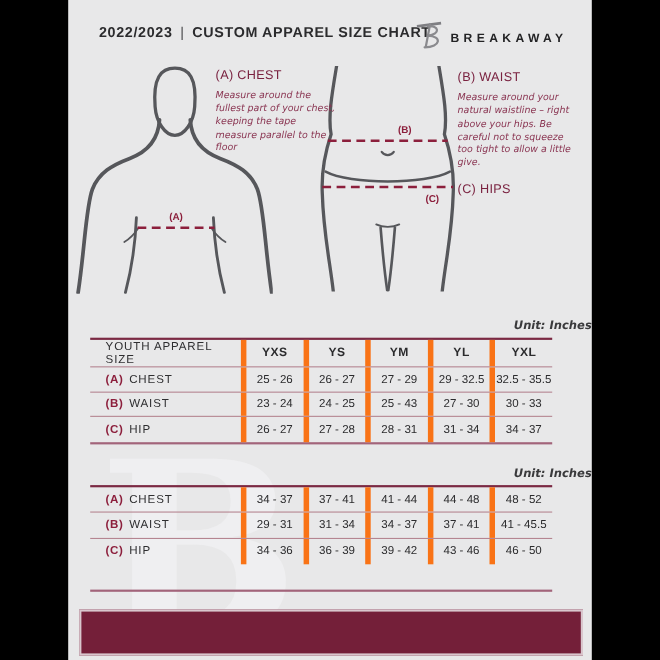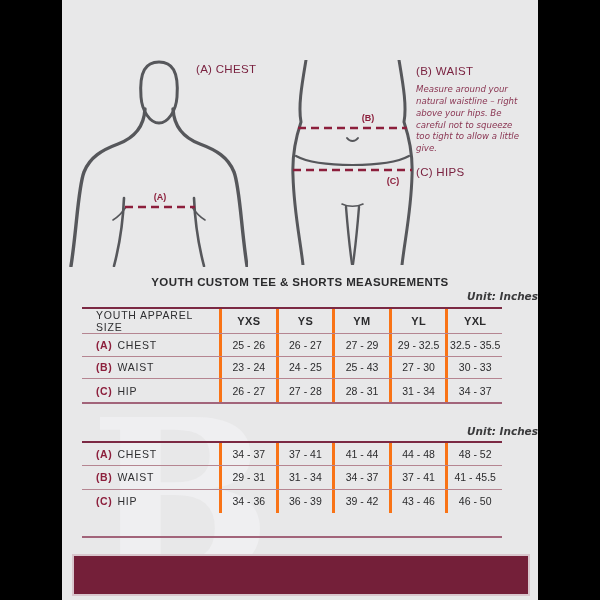--- a/index.html
+++ b/index.html
@@ -30,36 +30,50 @@
   
   .size-table{position:absolute;left:20px;width:420px;height:93px;display:grid;
               grid-template-rows:repeat(4,1fr);
               border-top:2px solid #7b2943;border-bottom:2px solid #a2647a;}
   .t-row{display:grid;grid-template-columns:137px repeat(5,1fr);}
   .t-row:not(:last-child){border-bottom:1px solid #b58591;}
   .cell{display:flex;align-items:center;}
   .label-cell{padding-left:14px;font-size:10.5px;color:#2e2e30;letter-spacing:.6px;}
   .label-cell .key{font-weight:bold;color:#8c1f3c;margin-right:5px;}
   .label-cell .name{letter-spacing:.8px;}
-  .val-cell{justify-content:center;border-left:3px solid #f97316;font-size:10.5px;color:#2b2b2d;}
+  .val-cell{justify-content:center;border-left:5px solid #f97316;font-size:10.5px;color:#2b2b2d;}
   .t-head .val-cell{font-weight:bold;font-size:11px;letter-spacing:.4px;}
 
   
   .watermark{position:absolute;left:28px;top:408px;font-family:"DejaVu Serif",serif;
              font-weight:bold;font-size:215px;line-height:.85;color:#f2f2f4;opacity:.75;
              pointer-events:none;}
   .footer-bar{position:absolute;left:10px;top:554px;width:454px;height:38px;
               background:#741f39;border:2px solid #d9c6cd;}
 </style>
 </head>
 <body>
 
 <div class="stage">
   <div class="doc">
 
+    <div class="hdr">
+      <div class="hdr-title">
+        <span>2022/2023</span><span class="hdr-sep">|</span><span>CUSTOM APPAREL SIZE CHART</span>
+      </div>
+      <div class="brand">
+        <span>
+          <svg width="26" height="28" viewBox="0 0 26 28">
+            <path d="M2 6 L24 3" stroke="#7f7f83" stroke-width="2.4" fill="none"></path>
+            <path d="M14 4 L10 25 M12 6 C 22 4.5, 24 13, 12 14.5 C 25 14.5, 24 25, 9 25" stroke="#8a8a8e" stroke-width="2" fill="none" stroke-linecap="round"></path>
+          </svg>
+        </span>
+        <span class="brand-name">BREAKAWAY</span>
+      </div>
+    </div>
 
     <svg style="position:absolute;left:0;top:55px;" width="186" height="212" viewBox="0 0 186 212">
       <path d="M 79,42 C 77,16 84,7 97,7 C 110,7 117,16 115,42 C 114,56 106,68 97,68 C 88,68 80,56 79,42" fill="none" stroke="#56575b" stroke-width="3" stroke-linecap="round"></path>
       <path d="M 83,54 C 82,72 72,83 56,89 C 40,95 28,102 22,117 C 16,133 15,172 9,211" fill="none" stroke="#56575b" stroke-width="3.4" stroke-linecap="round"></path>
       <path d="M 111,54 C 112,72 122,83 138,89 C 154,95 166,102 172,117 C 178,133 179,172 185,211" fill="none" stroke="#56575b" stroke-width="3.4" stroke-linecap="round"></path>
       <path d="M 62,143 C 61,168 57,192 52,211" fill="none" stroke="#56575b" stroke-width="2.6" stroke-linecap="round"></path>
       <path d="M 64,152 C 60,158 56,162 51,165" fill="none" stroke="#56575b" stroke-width="1.6" stroke-linecap="round"></path>
       <path d="M 132,143 C 133,168 137,192 142,211" fill="none" stroke="#56575b" stroke-width="2.6" stroke-linecap="round"></path>
       <path d="M 130,152 C 134,158 138,162 143,165" fill="none" stroke="#56575b" stroke-width="1.6" stroke-linecap="round"></path>
       <line x1="63" y1="152" x2="133" y2="152" stroke="#8c1f3c" stroke-width="2.4" stroke-dasharray="8 5"></line>
@@ -74,29 +88,29 @@
       <path d="M 52,144 C 58,147 67,147 73,144" fill="none" stroke="#56575b" stroke-width="1.6" stroke-linecap="round"></path>
       <path d="M 56,147 C 58,172 60,190 62,204" fill="none" stroke="#56575b" stroke-width="2.4" stroke-linecap="round"></path>
       <path d="M 69,147 C 67,172 65,190 63,204" fill="none" stroke="#56575b" stroke-width="2.4" stroke-linecap="round"></path>
       <line x1="8" y1="68" x2="117" y2="68" stroke="#8c1f3c" stroke-width="2.4" stroke-dasharray="8 5"></line>
       <text x="78" y="61" text-anchor="middle" font-size="9" font-weight="bold" fill="#8c1f3c">(B)</text>
       <line x1="3" y1="110" x2="122" y2="110" stroke="#8c1f3c" stroke-width="2.4" stroke-dasharray="8 5"></line>
       <text x="103" y="124" text-anchor="middle" font-size="9" font-weight="bold" fill="#8c1f3c">(C)</text>
     </svg>
 
     <div class="guide-head" style="left:134px;top:63px;">(A) CHEST</div>
+    <div class="guide-desc" style="left:134px;top:82px;width:112px;">Measure around the fullest part of your chest, keeping the tape measure parallel to the floor</div>
 
     <div class="guide-head" style="left:354px;top:65px;">(B) WAIST</div>
     <div class="guide-desc" style="left:354px;top:84px;width:110px;">Measure around your natural waistline – right above your hips. Be careful not to squeeze too tight to allow a little give.</div>
 
     <div class="guide-head" style="left:354px;top:166px;">(C) HIPS</div>
 
     <div class="watermark">B</div>
 
-    <div class="sec-title" style="top:276px;">YOUTH CUSTOM TEE &amp; SHORTS MEASUREMENTS</div>
     <div class="sec-unit" style="top:290px;">Unit: Inches</div>
 
     <div class="size-table" style="top:307px;">
       <div class="t-row t-head">
         <div class="cell label-cell">
             <span class="name">YOUTH APPAREL SIZE</span>
           </div>
         <div class="cell val-cell">YXS</div>
         <div class="cell val-cell">YS</div>
         <div class="cell val-cell">YM</div>

